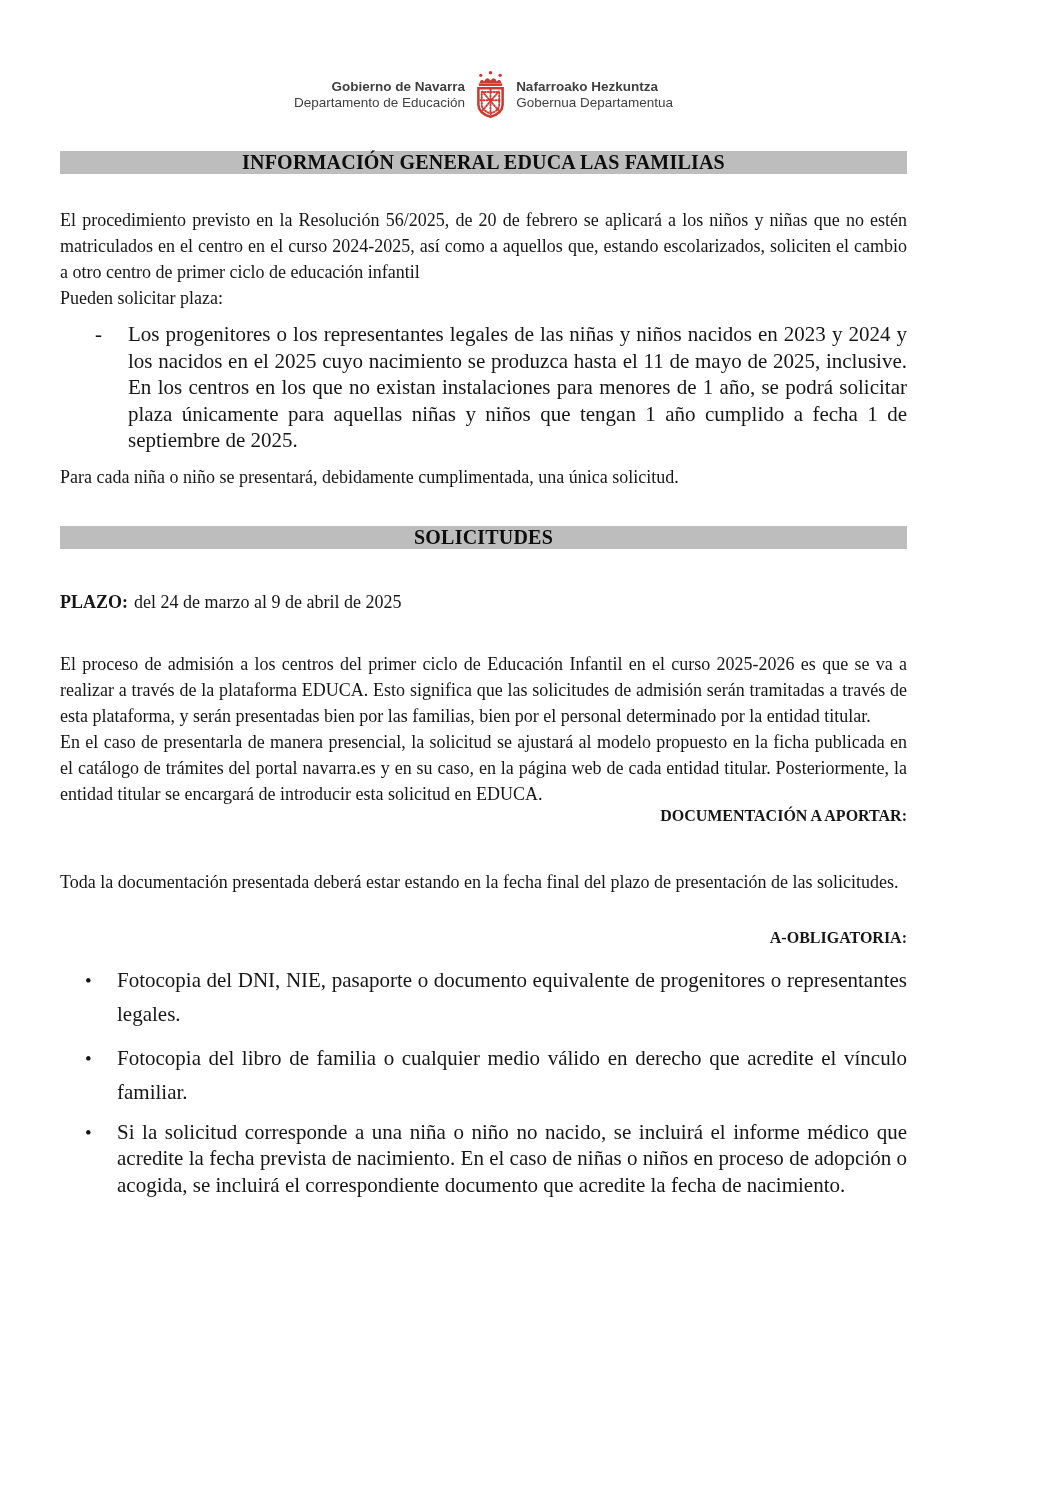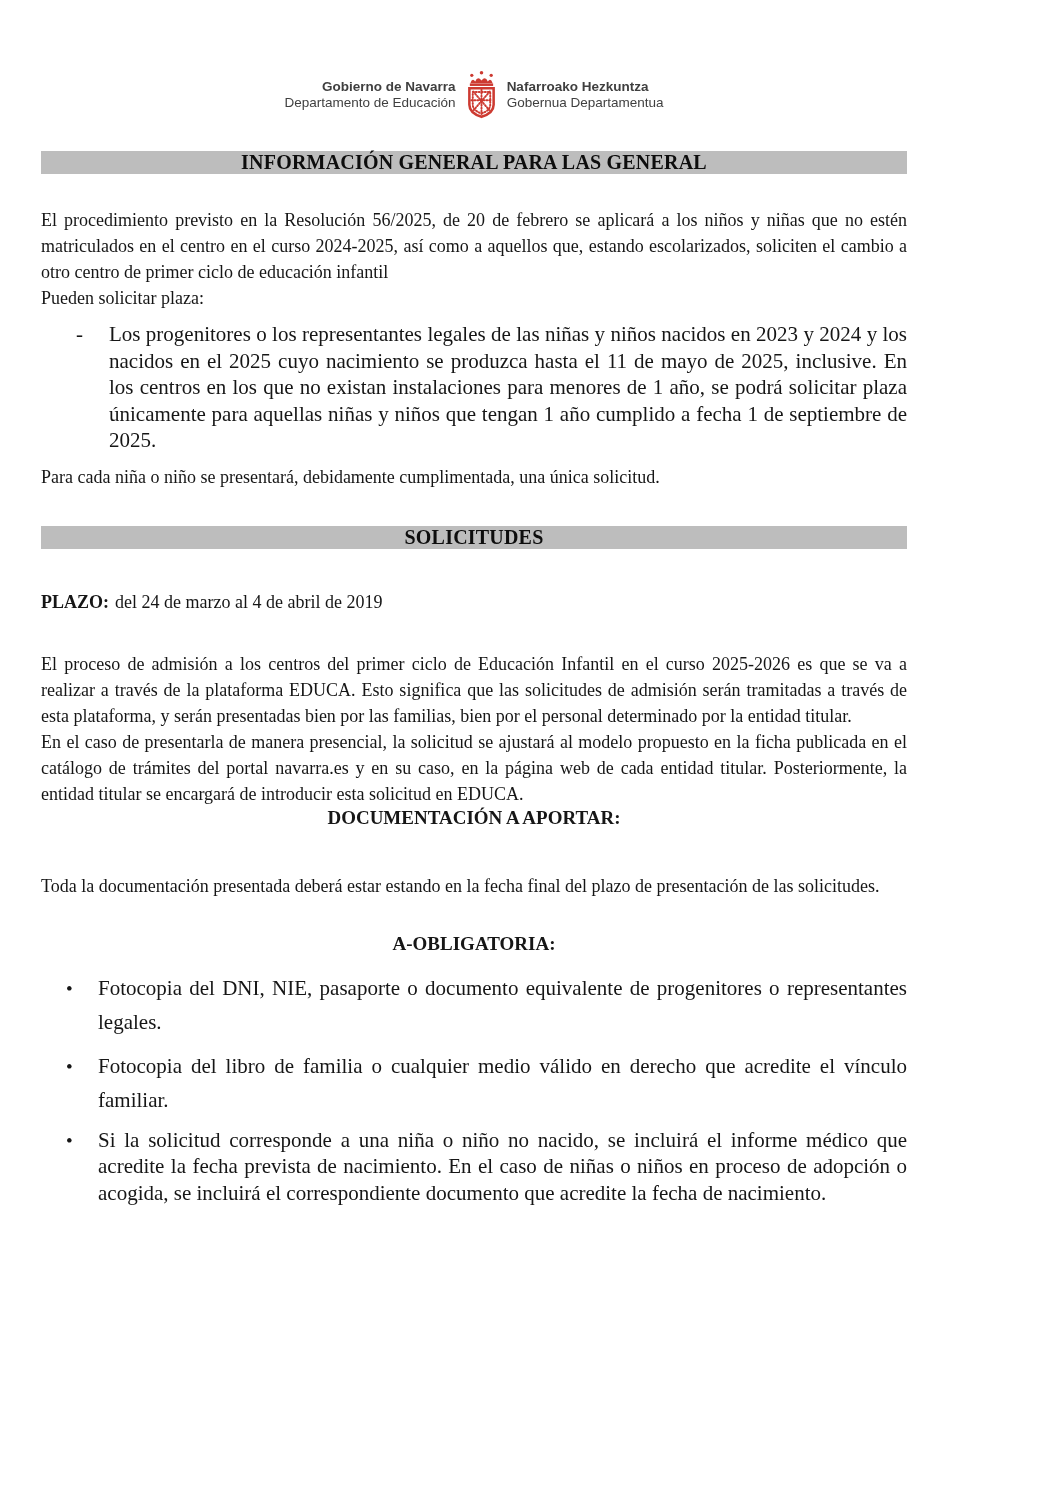--- a/index.html
+++ b/index.html
@@ -4,21 +4,21 @@
 <style>
   html,body{margin:0;padding:0;background:#ffffff;}
   .page{
     position:relative;
     width:1059px;height:1497px;
     margin:0 auto;
     background:#ffffff;
     font-family:"Liberation Serif", serif;
     color:#161616;
     box-sizing:border-box;
-    padding:70px 152px 0 41px;
+    padding:70px 152px 0 60px;
     overflow:hidden;
   }
   
   .doc-header{
     display:flex;justify-content:center;align-items:center;
     gap:9px;
     font-family:"Liberation Sans", sans-serif;
     color:#3f3f3f;
     font-size:13.5px;line-height:16px;
     margin-bottom:0;
@@ -76,22 +76,22 @@
     font-size:21px;
     text-align:justify;
   }
   .bullet-item .marker{
     position:absolute;left:25px;top:1px;
     font-size:19px;line-height:inherit;
   }
   .bullet-loose{line-height:34px;margin-bottom:10px;}
   .bullet-tight{line-height:26.5px;margin-top:6px;}
   .heading{
-    font-size:19px;font-weight:bold;margin:0;
-    text-align:center;
+    font-size:16px;font-weight:bold;margin:0;
+    text-align:right;
   }
 </style>
 </head>
 <body>
 
 <div class="page">
 
   <header class="doc-header">
     <div class="gov-col gov-left">
       <div class="gov-bold">Gobierno de Navarra</div>
@@ -115,37 +115,37 @@
         <path d="M8 22.5 h18 v13 q0 6 -9 9 q-9 -3 -9 -9 Z"></path>
       </g>
       <circle cx="17" cy="31" r="1.6" fill="#cd3a31"></circle>
     </svg>
     <div class="gov-col gov-right">
       <div class="gov-bold">Nafarroako Hezkuntza</div>
       <div>Gobernua Departamentua</div>
     </div>
   </header>
 
-  <div class="section-bar">INFORMACIÓN GENERAL PARA LAS GENERAL</div>
+  <div class="section-bar">INFORMACIÓN GENERAL EDUCA LAS FAMILIAS</div>
 
   <p class="para mt-first">El procedimiento previsto en la Resolución 56/2025, de 20 de febrero se aplicará a los niños y niñas que no estén matriculados en el centro en el curso 2024-2025, así como a aquellos que, estando escolarizados, soliciten el cambio a otro centro de primer ciclo de educación infantil</p>
 
   <p class="para mt-tiny">Pueden solicitar plaza:</p>
 
   <div class="dash-item">
     <span class="marker">-</span>
     <span>Los progenitores o los representantes legales de las niñas y niños nacidos en 2023 y 2024 y los nacidos en el 2025 cuyo nacimiento se produzca hasta el 11 de mayo de 2025, inclusive. En los centros en los que no existan instalaciones para menores de 1 año, se podrá solicitar plaza únicamente para aquellas niñas y niños que tengan 1 año cumplido a fecha 1 de septiembre de 2025.</span>
   </div>
 
   <p class="para mt-small">Para cada niña o niño se presentará, debidamente cumplimentada, una única solicitud.</p>
 
   <div class="section-bar second">SOLICITUDES</div>
 
   <p class="para mt-big">
-    <span class="bold">PLAZO:</span><span class="plazo-rest">del 24 de marzo al 4 de abril de 2019</span>
+    <span class="bold">PLAZO:</span><span class="plazo-rest">del 24 de marzo al 9 de abril de 2025</span>
   </p>
 
   <p class="para mt-med">El proceso de admisión a los centros del primer ciclo de Educación Infantil en el curso 2025-2026 es que se va a realizar a través de la plataforma EDUCA. Esto significa que las solicitudes de admisión serán tramitadas a través de esta plataforma, y serán presentadas bien por las familias, bien por el personal determinado por la entidad titular.</p>
 
   <p class="para mt-tiny">En el caso de presentarla de manera presencial, la solicitud se ajustará al modelo propuesto en la ficha publicada en el catálogo de trámites del portal navarra.es y en su caso, en la página web de cada entidad titular. Posteriormente, la entidad titular se encargará de introducir esta solicitud en EDUCA.</p>
 
   <h2 class="heading mt-big">DOCUMENTACIÓN A APORTAR:</h2>
 
   <p class="para mt-xbig">Toda la documentación presentada deberá estar estando en la fecha final del plazo de presentación de las solicitudes.</p>
 

